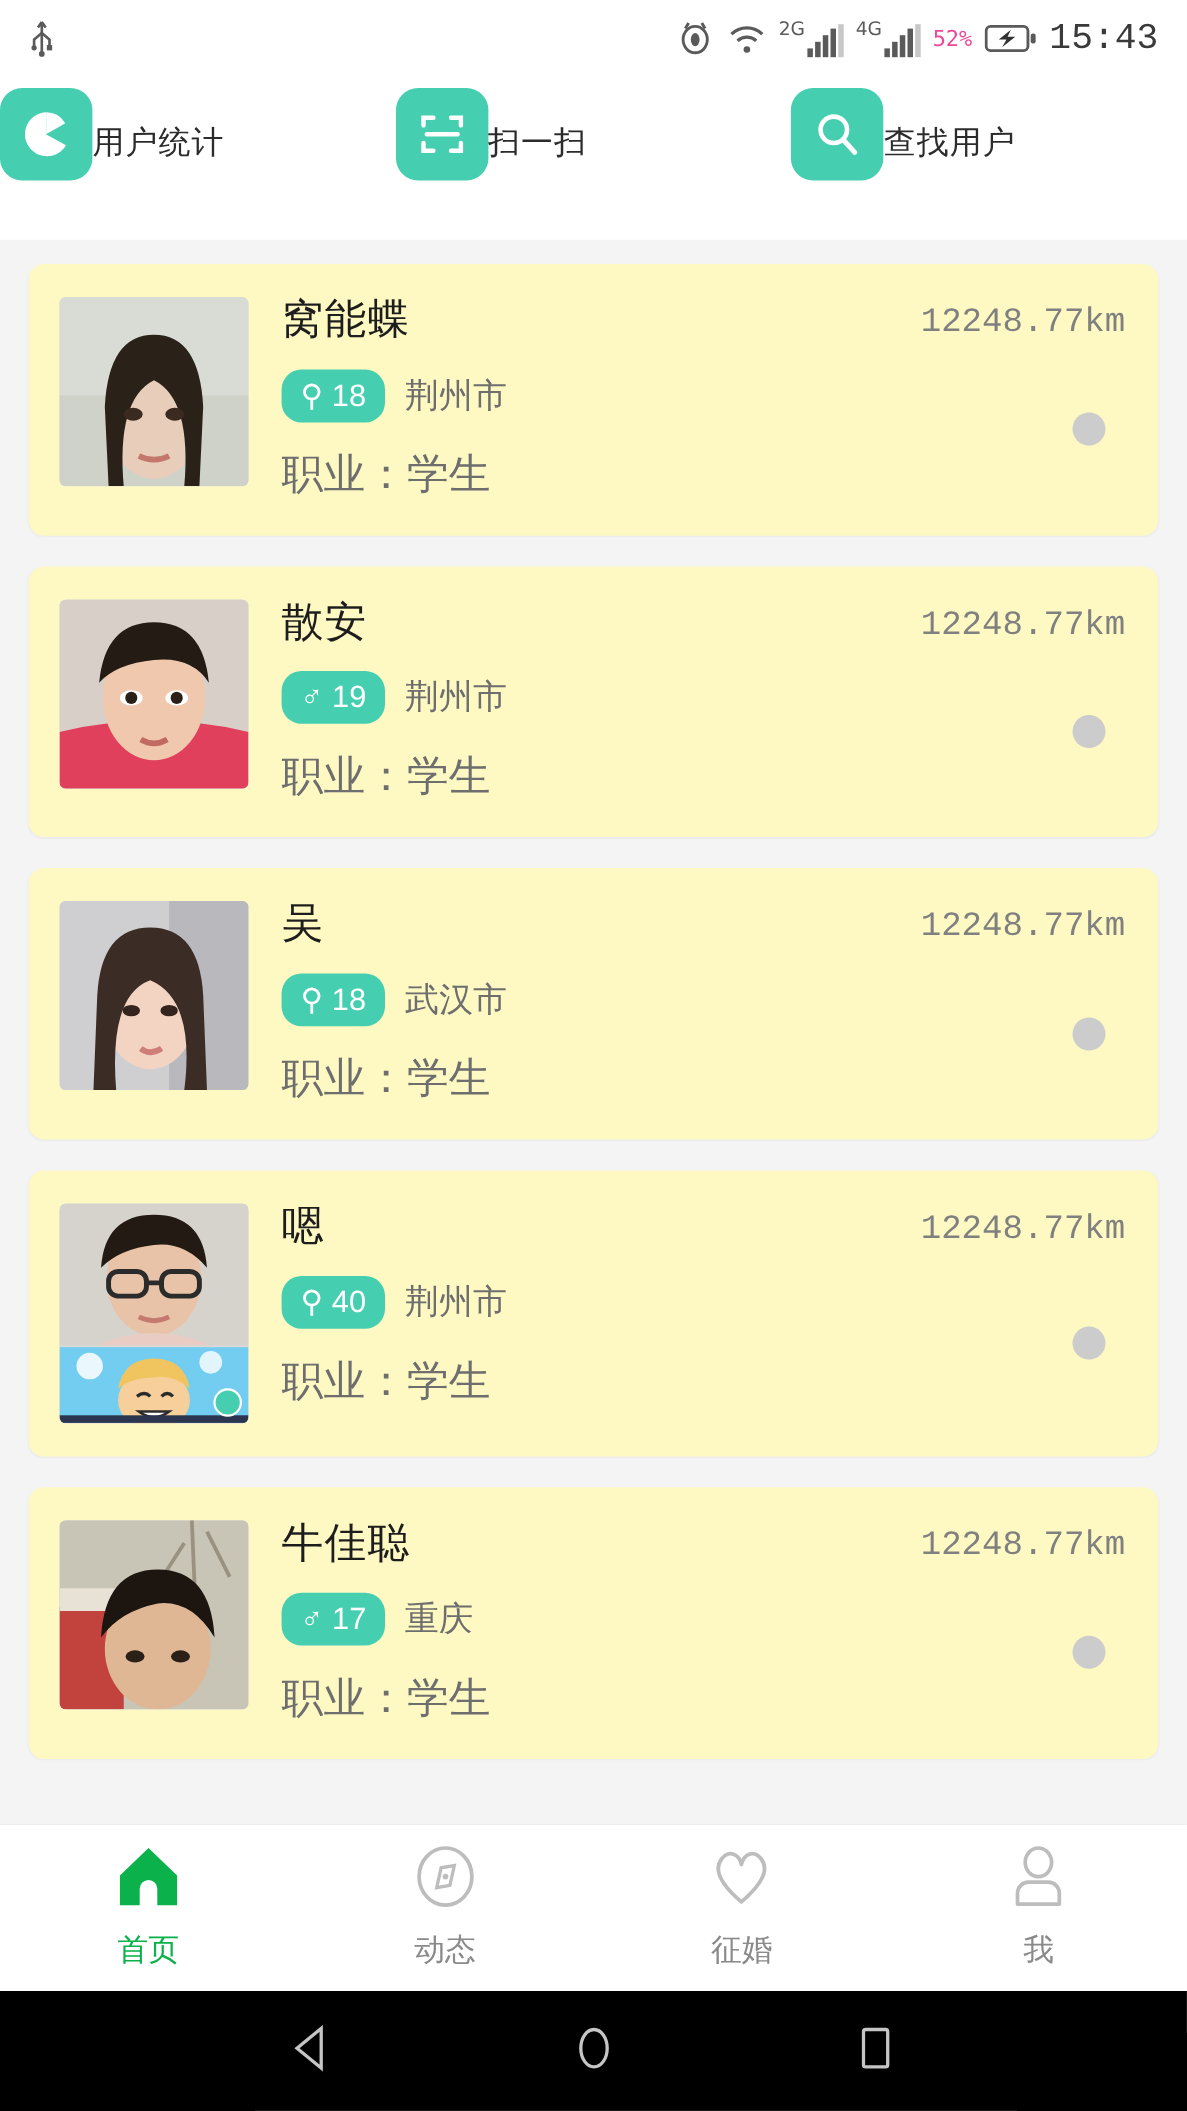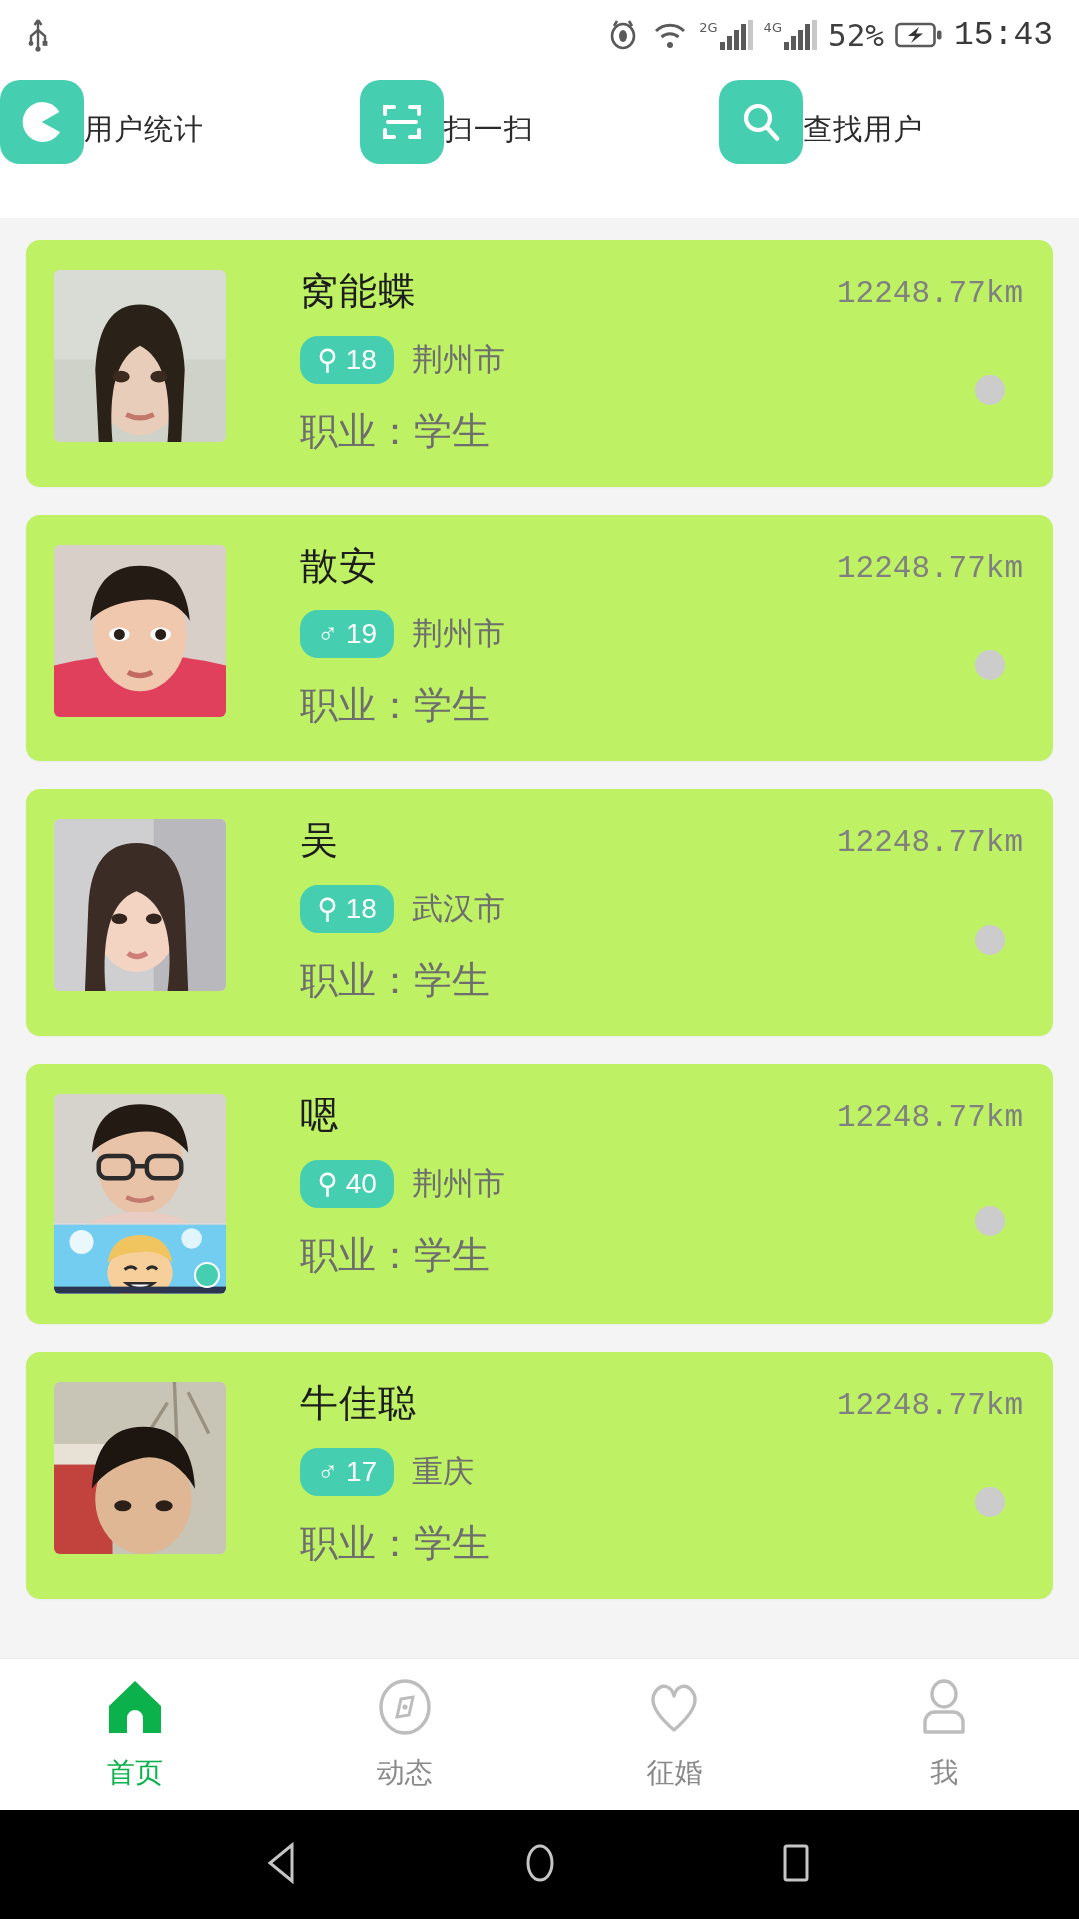--- a/index.html
+++ b/index.html
@@ -14,29 +14,29 @@
   
   .statusbar {
     height:70px; background:#ffffff;
     display:flex; align-items:center; justify-content:space-between;
     padding:0 26px 0 26px;
   }
   .sb-left { display:flex; align-items:center; }
   .sb-right { display:flex; align-items:center; gap:11px; }
   .sb-ico { color:#5a5a5a; display:flex; align-items:center; }
   .sb-txt {
-    font-size:31px; color:#404040; letter-spacing:0px;
+    font-size:20px; color:#ec4899; letter-spacing:0px;
     font-family:"DejaVu Sans Mono",monospace; font-weight:400;
   }
   .sb-clock {
     font-size:33px; color:#3a3a3a;
     font-family:Liberation Mono, monospace;
   }
   .netgrp { display:flex; align-items:flex-end; gap:2px; }
-  .nettag { font-size:13px; color:#5a5a5a; line-height:1; margin-bottom:16px;
+  .nettag { font-size:17px; color:#5a5a5a; line-height:1; margin-bottom:16px;
             font-family:"DejaVu Sans",sans-serif; }
   .bars { display:flex; align-items:flex-end; gap:2px; height:30px; }
   .bars i { width:5px; background:#5a5a5a; display:block; }
   .bars i:nth-child(1){height:8px}
   .bars i:nth-child(2){height:14px}
   .bars i:nth-child(3){height:20px}
   .bars i:nth-child(4){height:26px}
   .bars i:nth-child(5){height:30px; background:#c8c8c8;}
 
   
@@ -54,26 +54,25 @@
   }
 
   
   .list {
     position:absolute; left:0; right:0;
     top:240px; bottom:186px;
     overflow:hidden; background:#f4f4f4;
     padding:0 26px;
   }
   .card {
-    background:#bef264; border-radius:14px;
+    background:#fef9c3; border-radius:14px;
     margin-bottom:28px; padding:30px 30px 30px 28px;
     display:flex; position:relative;
     box-shadow:0 1px 2px rgba(0,0,0,0.04);
     min-height:228px;
-    gap:44px;
   }
   .thumb {
     width:172px; height:172px; border-radius:6px;
     flex:0 0 172px; overflow:hidden; position:relative;
     background:#d9d9d9;
   }
   .thumb .sky  { position:absolute; inset:0; }
   .thumb .dot-badge {
     position:absolute; right:6px; bottom:6px; width:26px; height:26px;
     border-radius:50%; background:#45cfb0; border:2px solid #fff;

